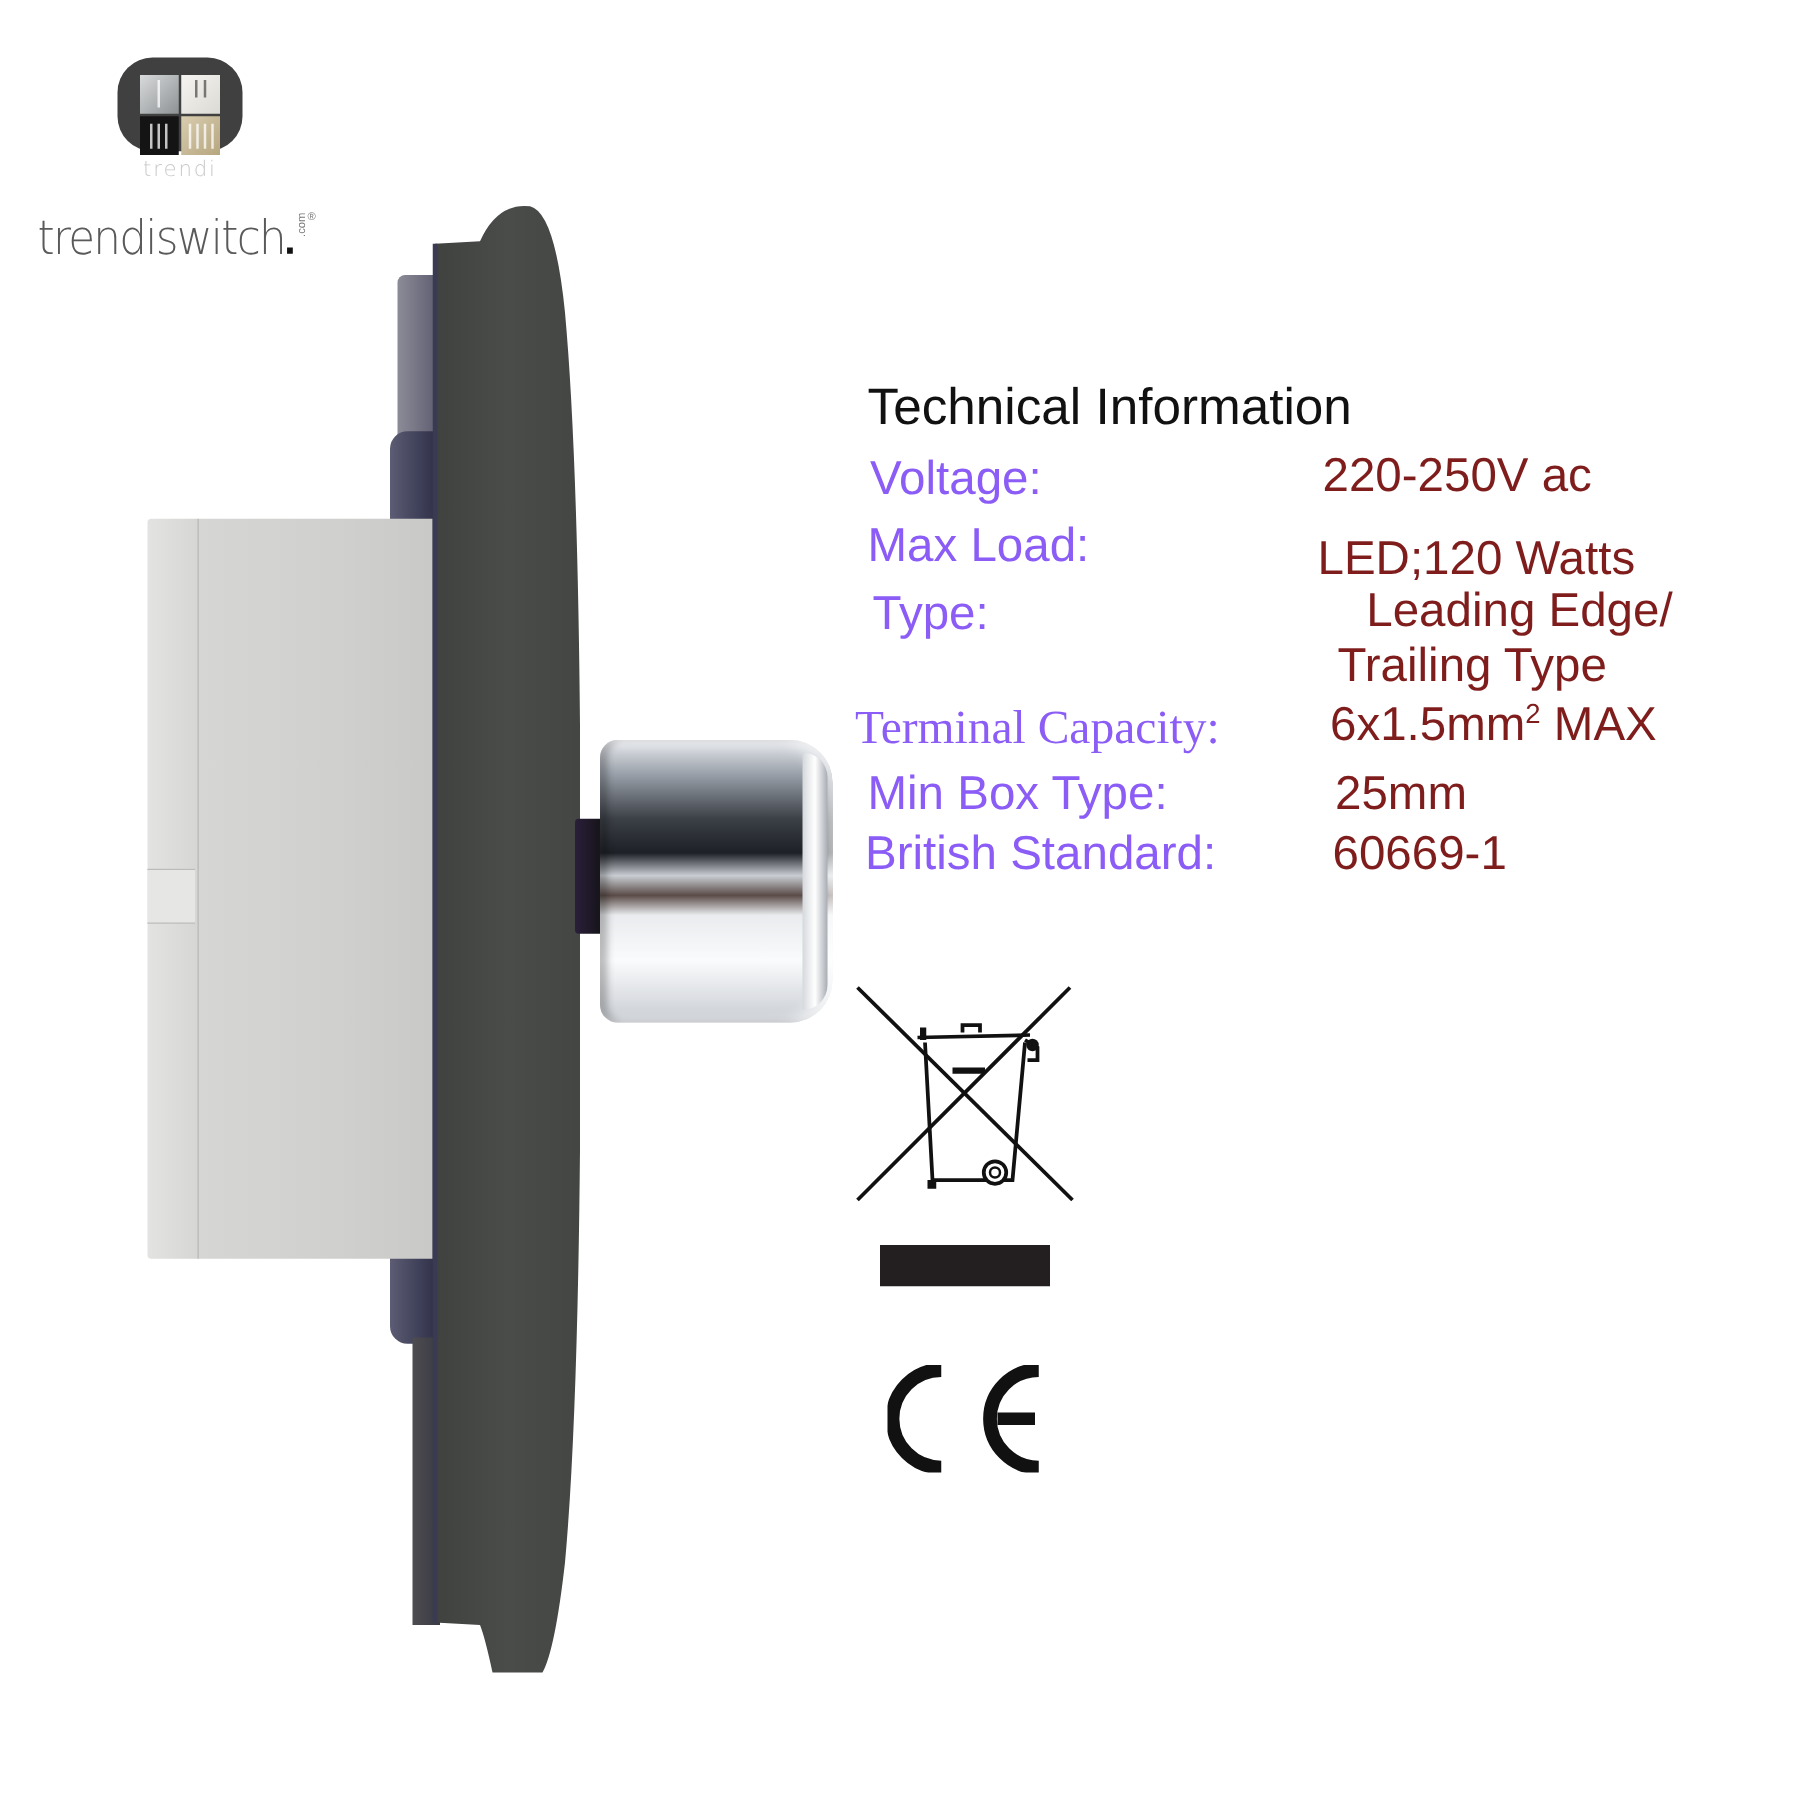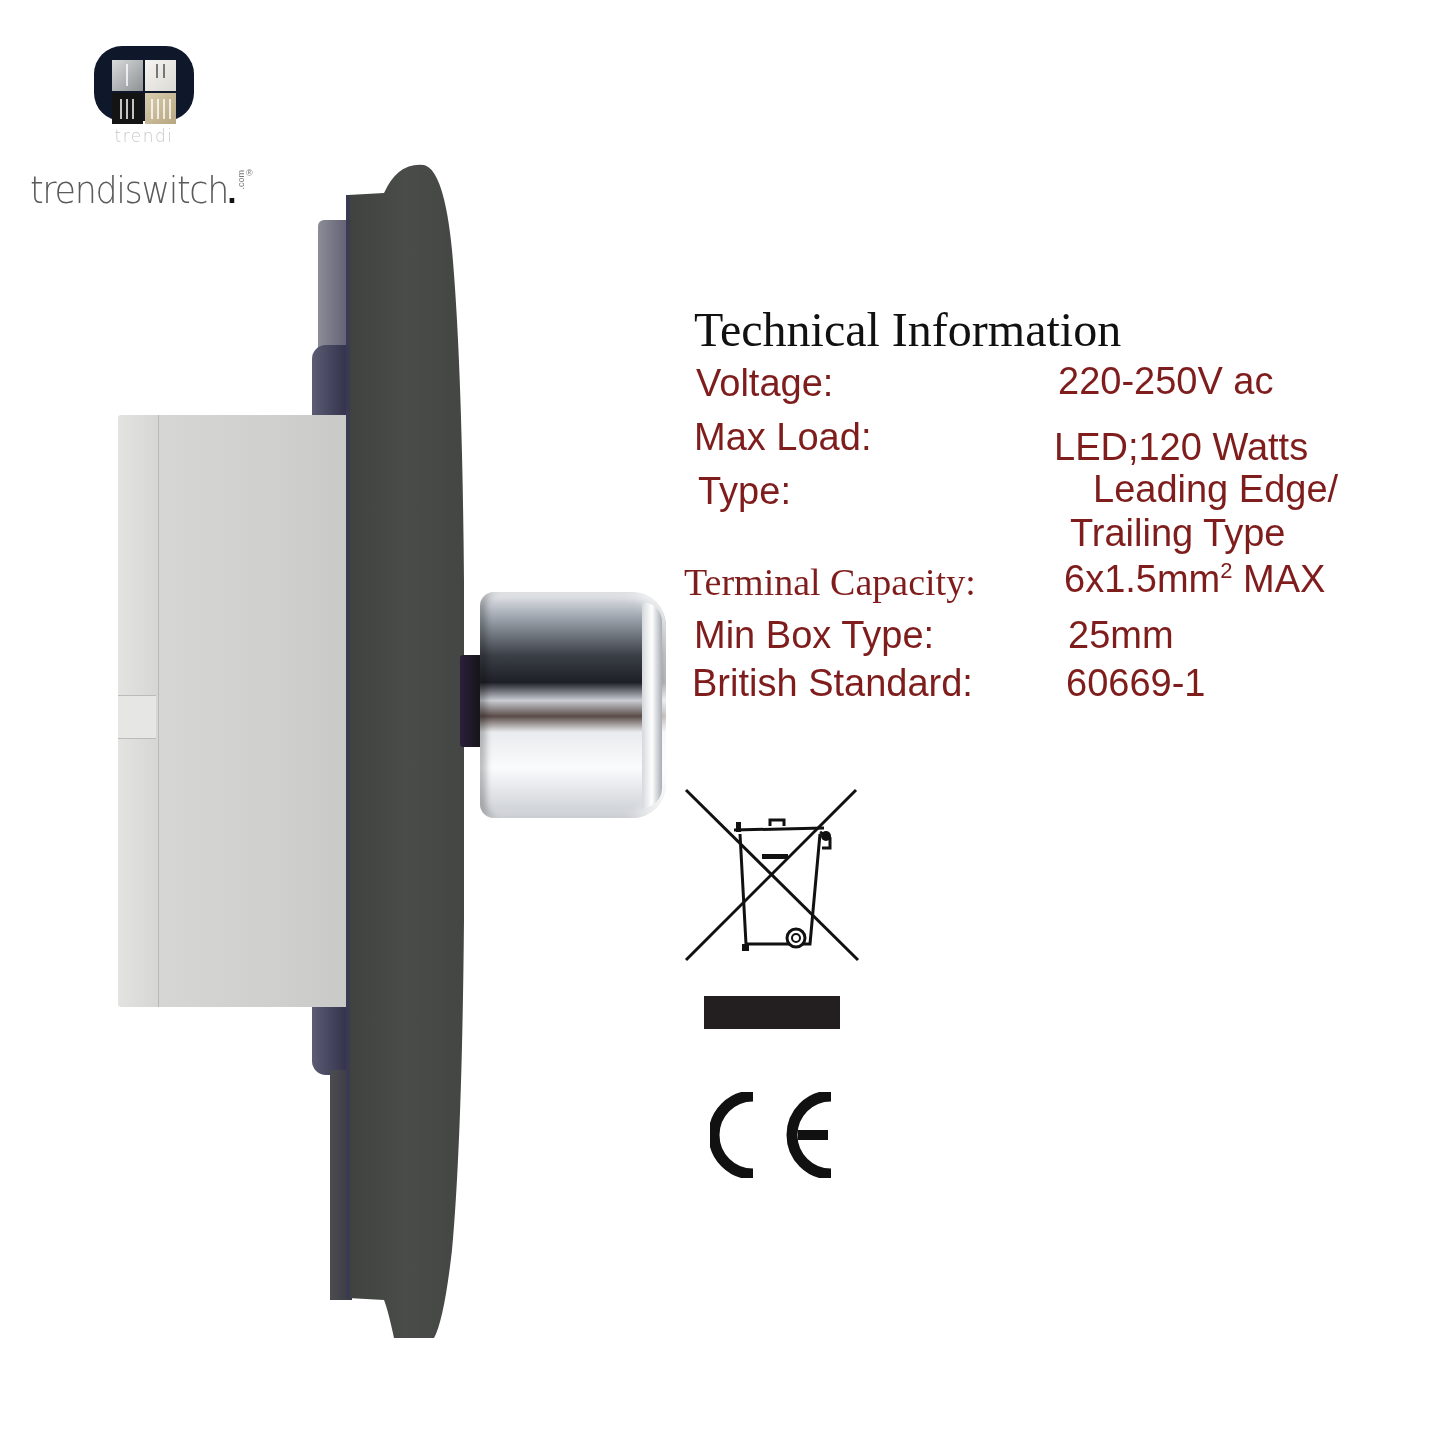--- a/index.html
+++ b/index.html
@@ -1,19 +1,19 @@
 <!DOCTYPE html>
 <html><head>
   <meta charset="utf-8">
   <style>
     html, body { margin: 0; padding: 0; background: #ffffff; }
     body { width: 1445px; height: 1445px; position: relative; overflow: hidden; font-family: "Liberation Sans", sans-serif; }
 
     
-    .logo-box { position: absolute; left: 94px; top: 46px; width: 100px; height: 75px; background: #0f172a; border-radius: 28px; }
+    .logo-box { position: absolute; left: 94px; top: 46px; width: 100px; height: 75px; background: #404040; border-radius: 28px; }
     .logo-grid { position: absolute; left: 18px; top: 14px; width: 64px; height: 64px; }
     .logo-tile { position: absolute; width: 31px; height: 31px; }
     .tile-silver { left: 0; top: 0; background: linear-gradient(135deg, #d8dadb, #8e9294); }
     .tile-white { left: 33px; top: 0; background: linear-gradient(135deg, #f5f4f1, #dcdad4); }
     .tile-black { left: 0; top: 33px; background: #141414; }
     .tile-gold { left: 33px; top: 33px; background: linear-gradient(135deg, #d8cdb0, #b7a67f); }
     .tile-line { position: absolute; width: 2px; background: rgba(255,255,255,0.75); }
     .tile-line.dark { background: rgba(90,90,90,0.8); }
     .logo-word { position: absolute; left: 0; width: 100px; top: 80px; text-align: center; color: #c9c9c9; font-size: 17px; letter-spacing: 1.5px; font-family: "DejaVu Sans", sans-serif; font-weight: 200; }
     .brand-name { position: absolute; left: 30px; top: 168px; font-size: 38px; color: #5a5a5a; font-family: "DejaVu Sans", sans-serif; font-weight: 200; letter-spacing: -1.5px; transform: scaleX(0.92); transform-origin: left; }
@@ -27,22 +27,22 @@
     .backbox-notch { position: absolute; left: 0; top: 280px; width: 38px; height: 42px; background: #e6e6e4; border-top: 1px solid #bbb; border-bottom: 1px solid #bbb; }
     .mech-upper { position: absolute; left: 318px; top: 220px; width: 34px; height: 160px; background: linear-gradient(90deg, #8c8c98, #5a5a6e); border-radius: 6px 0 0 0; }
     .mech-frame { position: absolute; left: 312px; top: 345px; width: 40px; height: 730px; background: linear-gradient(90deg, #5c5d74 0%, #3e3f58 60%, #2e2f45 100%); border-radius: 14px 0 0 14px; }
     .mech-lower { position: absolute; left: 330px; top: 1070px; width: 22px; height: 230px; background: linear-gradient(90deg, #4c4c50, #3a3a44); }
     .plate { position: absolute; left: 346px; top: 160px; width: 120px; height: 1180px; }
     .spindle { position: absolute; left: 460px; top: 655px; width: 26px; height: 92px; background: linear-gradient(90deg, #2a1f3a, #111); border-radius: 3px; }
     .knob { position: absolute; left: 480px; top: 592px; width: 186px; height: 226px; border-radius: 14px 34px 34px 14px; background: linear-gradient(180deg, #e8eaee 0%, #9aa1aa 12%, #3b3f46 28%, #1d2026 40%, #c9cdd3 48%, #5a4c48 55%, #e9ebee 62%, #fafbfc 78%, #c8ccd2 100%); box-shadow: inset -10px 0 12px rgba(255,255,255,0.7), inset 6px 0 6px rgba(0,0,0,0.25); }
     .knob-face { position: absolute; right: 4px; top: 10px; width: 20px; height: 206px; border-radius: 0 30px 30px 0; background: linear-gradient(90deg, #d5d8dc, #ffffff 50%, #a8adb4); }
 
     
-    .tech-title { position: absolute; left: 694px; top: 302px; font-size: 48px; color: #111; font-family: Liberation Serif, serif; }
-    .row-label { position: absolute; font-size: 38px; color: #7f1d1d; font-family: "Liberation Sans", sans-serif; white-space: nowrap; }
+    .tech-title { position: absolute; left: 694px; top: 302px; font-size: 41px; color: #111; font-family: Liberation Sans, sans-serif; }
+    .row-label { position: absolute; font-size: 38px; color: #8b5cf6; font-family: "Liberation Sans", sans-serif; white-space: nowrap; }
     .row-value { position: absolute; font-size: 38px; color: #7f1d1d; font-family: "Liberation Sans", sans-serif; white-space: nowrap; }
     .sup { font-size: 22px; vertical-align: 14px; }
 
     
     .weee { position: absolute; left: 684px; top: 788px; width: 176px; height: 176px; }
     .weee-bar { position: absolute; left: 704px; top: 996px; width: 136px; height: 33px; background: #231f20; }
     .ce-mark { position: absolute; left: 710px; top: 1092px; width: 126px; height: 86px; }
   </style>
 </head>
 <body>

